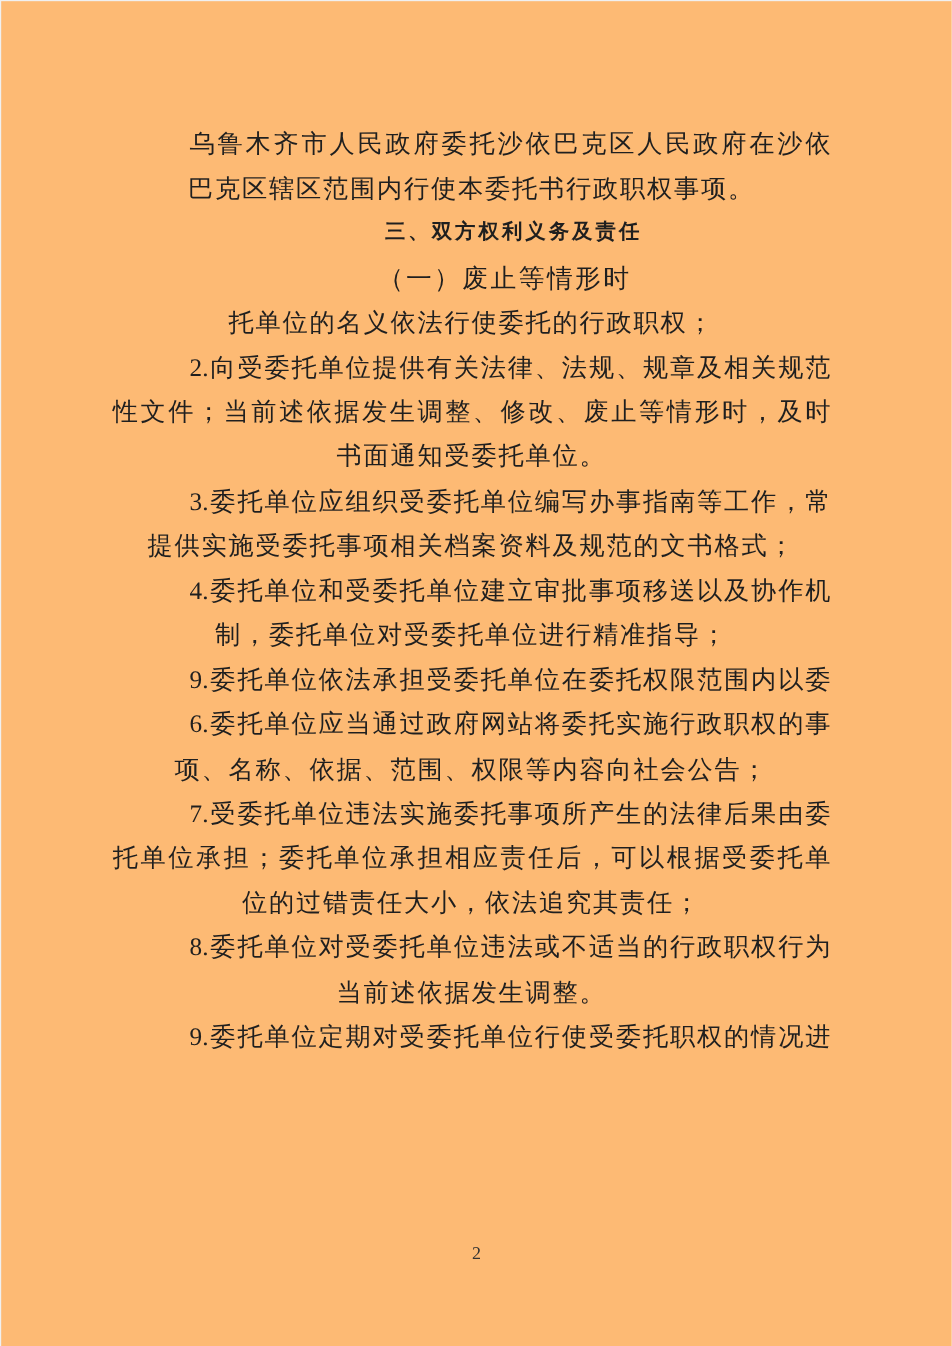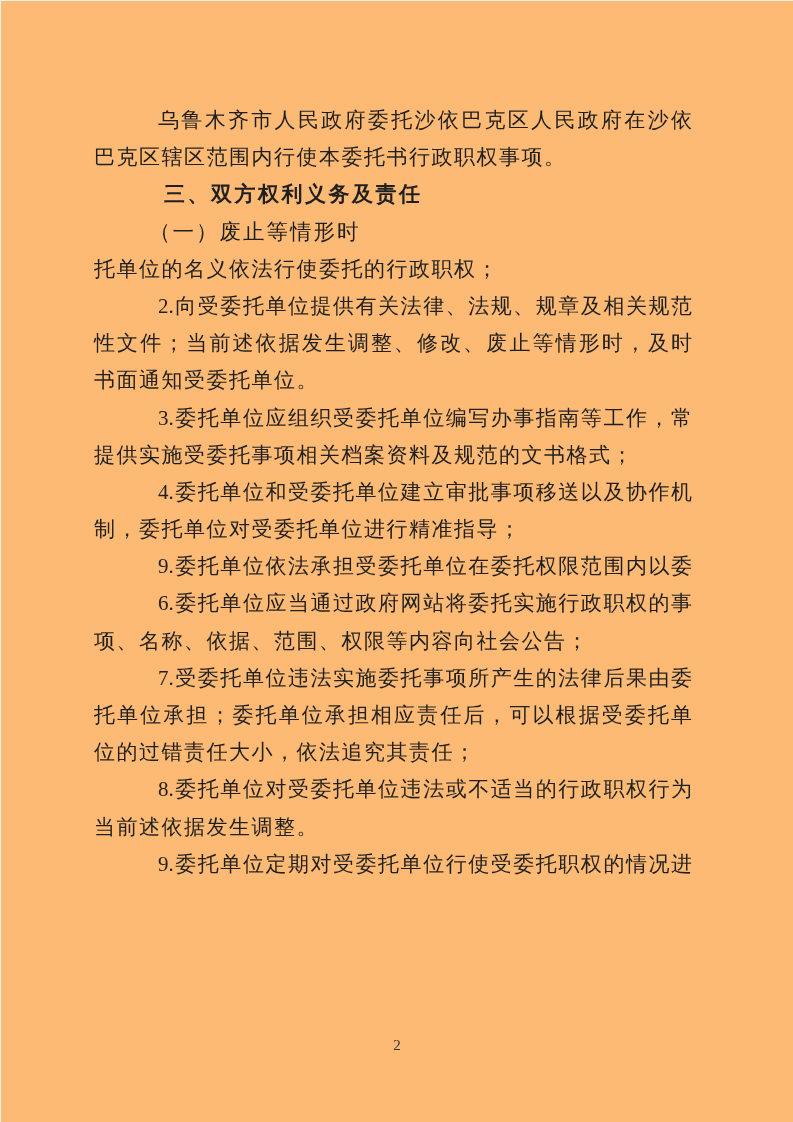--- a/index.html
+++ b/index.html
@@ -24,36 +24,36 @@
     top: 101px;
     left: 93px;
     width: 598px;
   }
   .line {
     height: 37.2px;
     line-height: 37.2px;
     font-size: 21px;
     letter-spacing: 1.5px;
     white-space: nowrap;
-    text-align: left;
+    text-align: center;
   }
   
   .line.j {
     white-space: normal;
     text-align: justify;
     text-align-last: justify;
     letter-spacing: normal;
   }
   .line.body.indent    { padding-left: 64px; }
   .line.heading.indent { padding-left: 70px; }
   .line.subheading.indent { padding-left: 55px; }
   .line.heading {
-    font-family: Liberation Serif, serif;
+    font-family: Liberation Mono, monospace;
     font-weight: bold;
-    font-size: 21px;
+    font-size: 17px;
     letter-spacing: 2.5px;
   }
   .line.subheading {
     font-size: 21.5px;
     letter-spacing: 2px;
   }
   .page-number {
     position: absolute;
     top: 1036px;
     left: 0;

